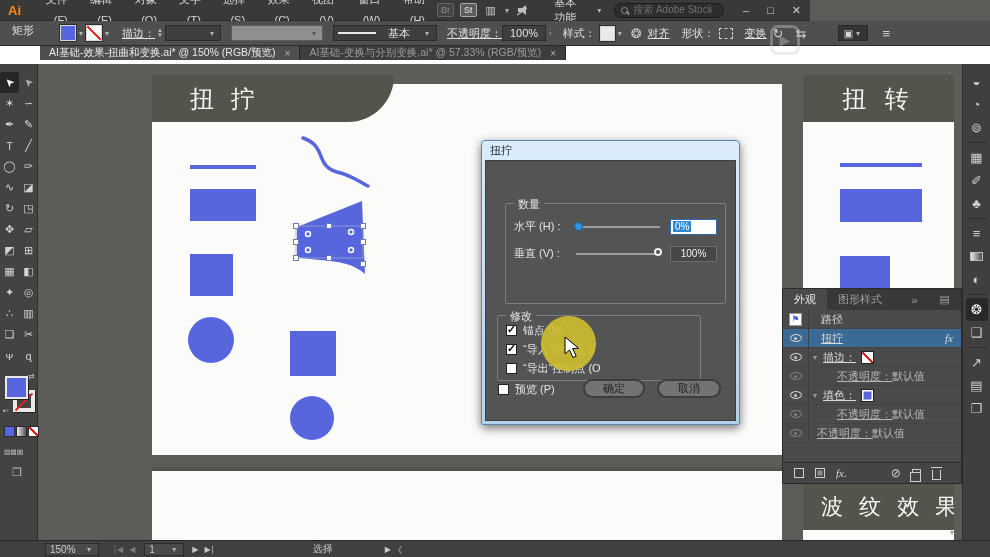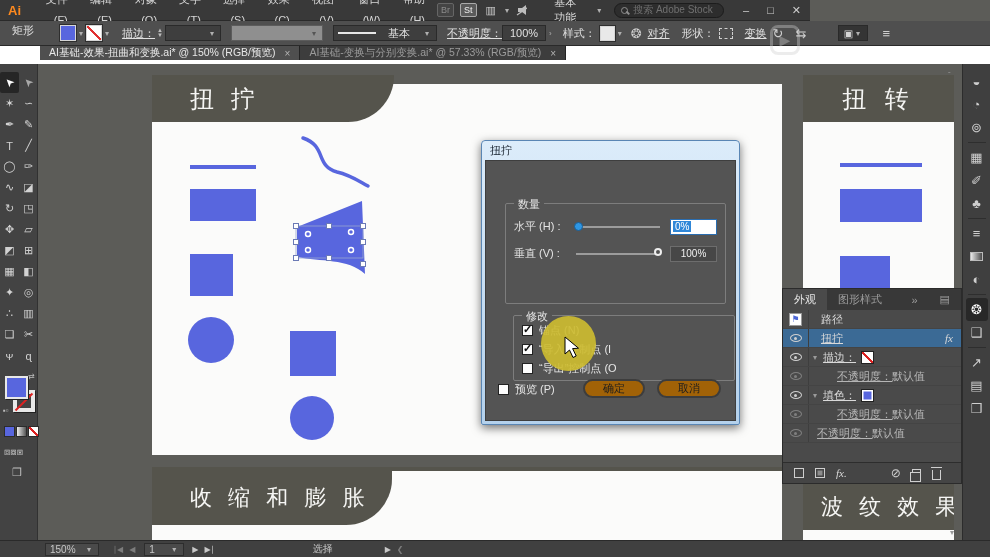--- a/index.html
+++ b/index.html
@@ -70,21 +70,21 @@
   .thumbf{position:absolute;left:-2px;top:-4px;width:9px;height:9px;border-radius:50%;background:#2e96e3;border:1px solid #1b5d93;}
   .thumbh{position:absolute;right:-2px;top:-5px;width:8px;height:8px;border-radius:50%;background:#545454;border:2px solid #efefef;}
   .vala{width:47px;height:16px;background:#fff;border:1px solid #2a6db0;font-size:10px;display:flex;align-items:center;padding-left:2px;flex:none;}
   .vala span{background:#2f87d8;color:#fff;padding:0 2px;}
   .vald{width:47px;height:16px;background:#474747;border:1px solid #6d6d6d;color:#f0f0f0;font-size:10px;display:flex;align-items:center;justify-content:center;flex:none;}
   .radio{width:11px;height:11px;border-radius:50%;background:#fdfdfd;border:1px solid #222;display:inline-block;position:relative;margin-right:5px;flex:none;}
   .radio.checked::after{content:"";position:absolute;left:2.5px;top:2.5px;width:5px;height:5px;border-radius:50%;background:#111;}
   .cb{width:11px;height:11px;background:#fdfdfd;border:1px solid #222;display:inline-block;position:relative;margin-right:6px;flex:none;}
   .cb.checked::after{content:"✓";position:absolute;top:-2px;left:0px;font-size:11px;font-weight:bold;color:#111;line-height:11px;}
   .cbrow{display:flex;align-items:center;height:19px;padding-left:8px;}
-  .btn{position:absolute;height:19px;border:2px solid #3d3d3d;border-radius:10px;background:#a16207;color:#1e1e1e;font-size:11px;text-align:center;line-height:15px;}
+  .btn{position:absolute;height:19px;border:2px solid #3d3d3d;border-radius:10px;background:#737373;color:#1e1e1e;font-size:11px;text-align:center;line-height:15px;}
   
   #apanel{left:782px;top:288px;width:180px;height:196px;background:#4a4a4a;border:1px solid #2b2b2b;z-index:25;font-size:11px;color:#d9d9d9;}
   #aptabs{height:21px;background:#383838;display:flex;align-items:stretch;}
   .aptab{padding:0 11px;display:flex;align-items:center;font-size:11px;}
   .aptab.on{background:#4a4a4a;color:#e5e5e5;}
   .aptab.off{color:#9d9d9d;}
   .aprow{height:19px;display:flex;align-items:center;border-bottom:1px solid #444;}
   .aprow.sel{background:#3b6a95;}
   .eyecell{width:26px;flex:none;display:flex;align-items:center;justify-content:center;border-right:1px solid #3e3e3e;height:100%;}
   .eye{width:12px;height:8px;border:1px solid #cfcfcf;border-radius:50%;position:relative;display:inline-block;}
@@ -335,21 +335,20 @@
       <circle cx="61" cy="37" r="2.5"></circle>
       <circle cx="61" cy="55" r="2.5"></circle>
     </g>
   </svg>
 
   <div class="ab bshape" style="left:290px;top:331px;width:46px;height:45px"></div>
   <div class="ab bshape" style="left:290px;top:396px;width:44px;height:44px;border-radius:50%"></div>
 
   <div class="ab" style="left:152px;top:467px;width:630px;height:4px;background:#55544c"></div>
   <div class="ab board" style="left:152px;top:471px;width:630px;height:69px"></div>
-  <div class="ab bhead" style="left:152px;top:471px;width:240px;height:54px;border-bottom-right-radius:46px;line-height:54px;font-size:22px;letter-spacing:5px;padding-left:38px">收 缩 和 膨 胀</div>
 
   <div class="ab board" style="left:803px;top:84px;width:151px;height:206px"></div>
   <div class="ab bhead" style="left:803px;top:75px;width:151px;height:47px;line-height:47px;font-size:24px;letter-spacing:6px;text-align:center">扭 转</div>
   <div class="ab bshape" style="left:840px;top:163px;width:82px;height:4px"></div>
   <div class="ab bshape" style="left:840px;top:189px;width:82px;height:33px"></div>
   <div class="ab bshape" style="left:840px;top:256px;width:50px;height:32px"></div>
 
   <div class="ab bhead" style="left:803px;top:484px;width:151px;height:46px;line-height:46px;font-size:22px;letter-spacing:5px;padding-left:18px">波 纹 效 果</div>
   <div class="ab board" style="left:803px;top:530px;width:151px;height:10px"></div>
 
@@ -374,21 +373,21 @@
         </div>
         <div class="g1row">
           <span class="slabel">垂直 (V) :</span>
           <div class="track">
               <span class="thumbh"></span>
             </div>
           <div class="vald">100%</div>
         </div>
       </div>
 
-      <div class="grp" style="left:27px;top:134px;width:222px;height:66px;padding-top:5px">
+      <div class="grp" style="left:11px;top:134px;width:204px;height:66px;padding-top:5px">
         <span class="grplbl">修改</span>
         <div class="cbrow">
           <span class="cb checked"></span>
           <span>锚点 (N)</span>
         </div>
         <div class="cbrow">
           <span class="cb checked"></span>
           <span>“导入”控制点 (I</span>
         </div>
         <div class="cbrow" style="position:relative;z-index:5">

